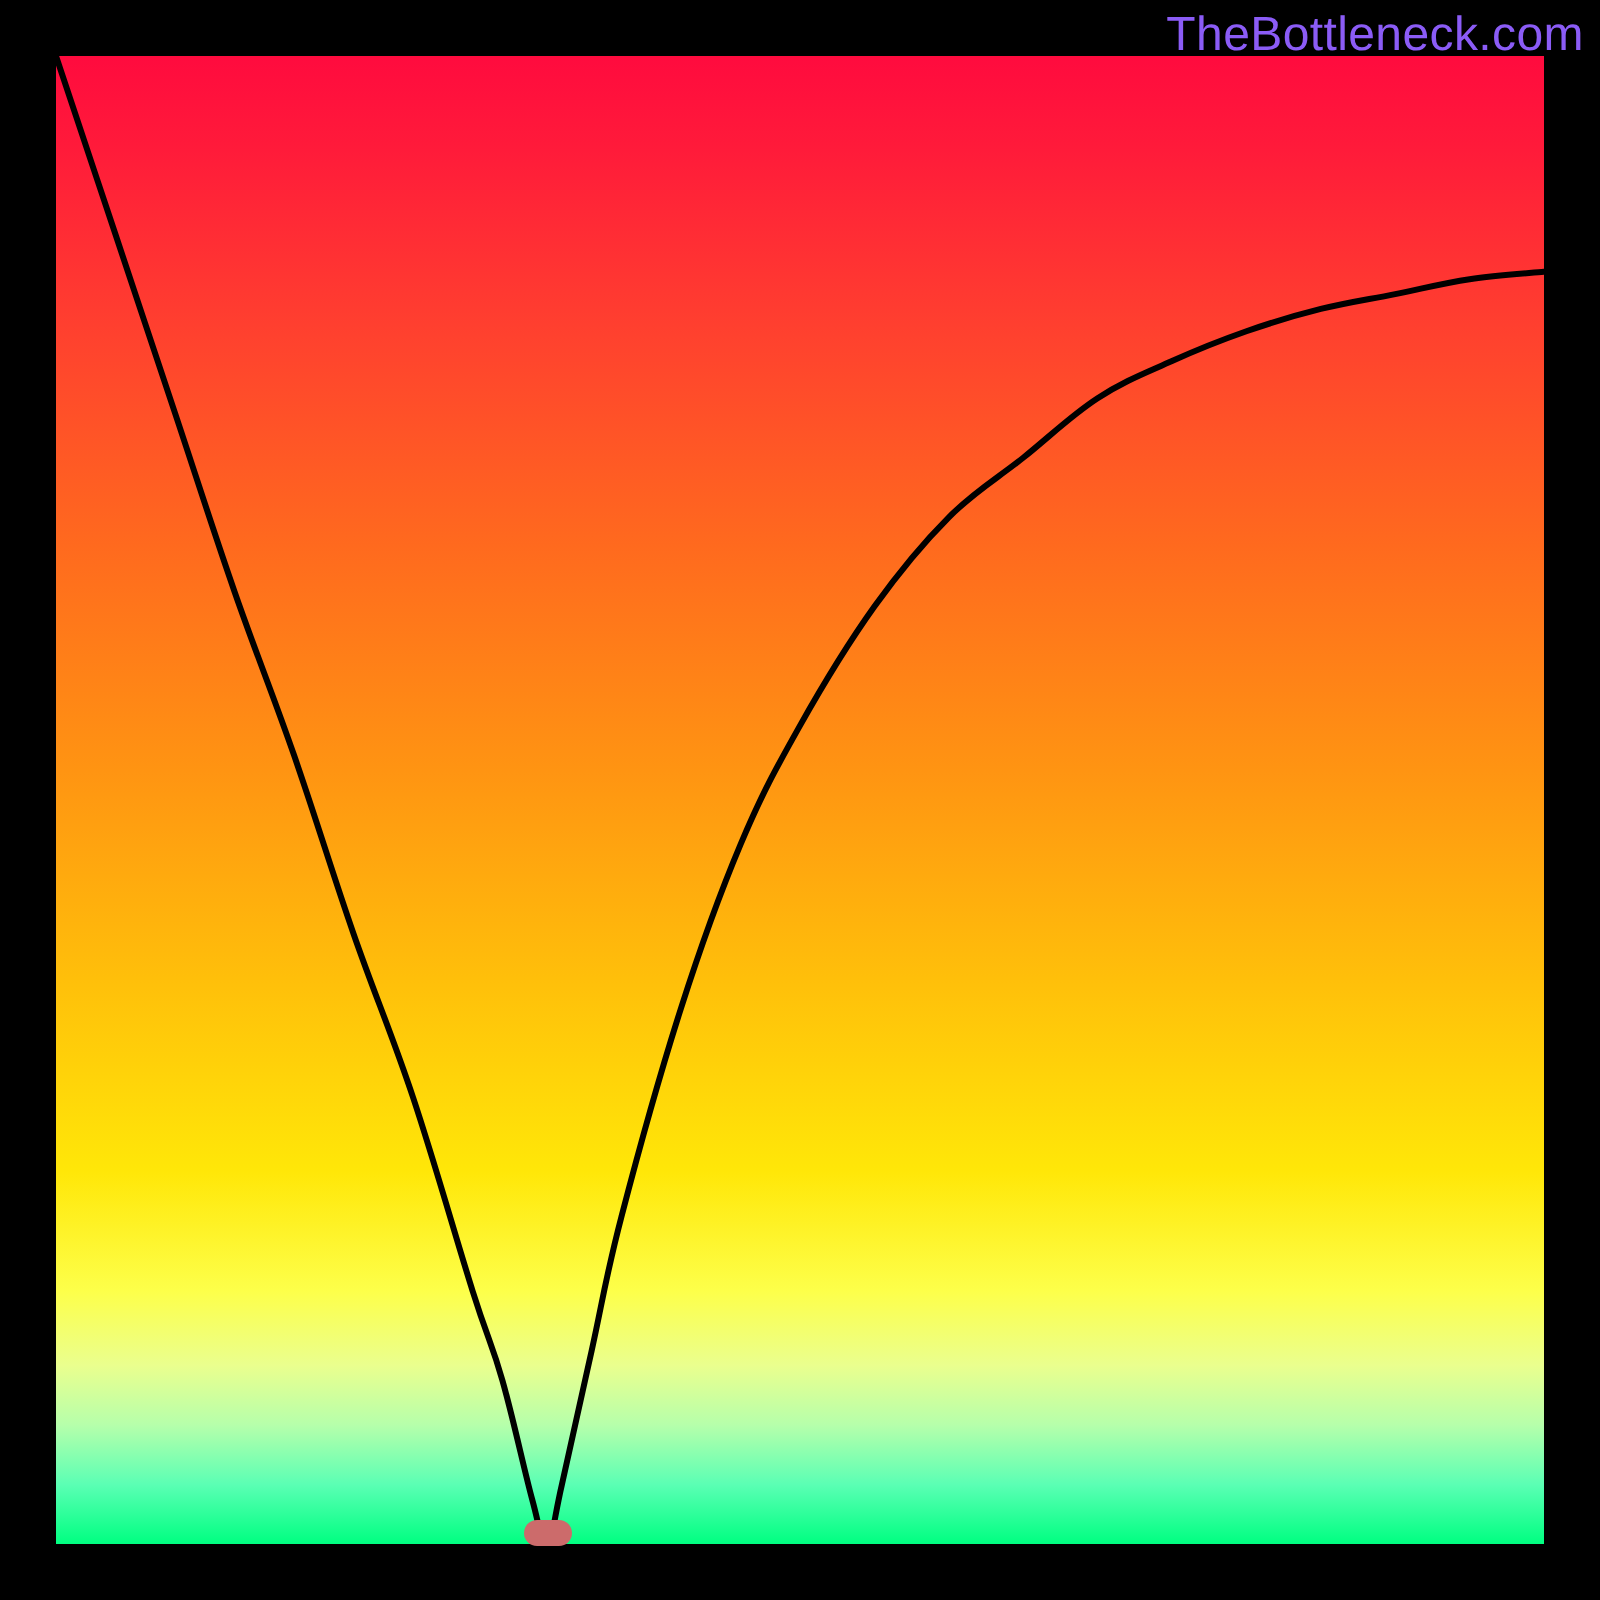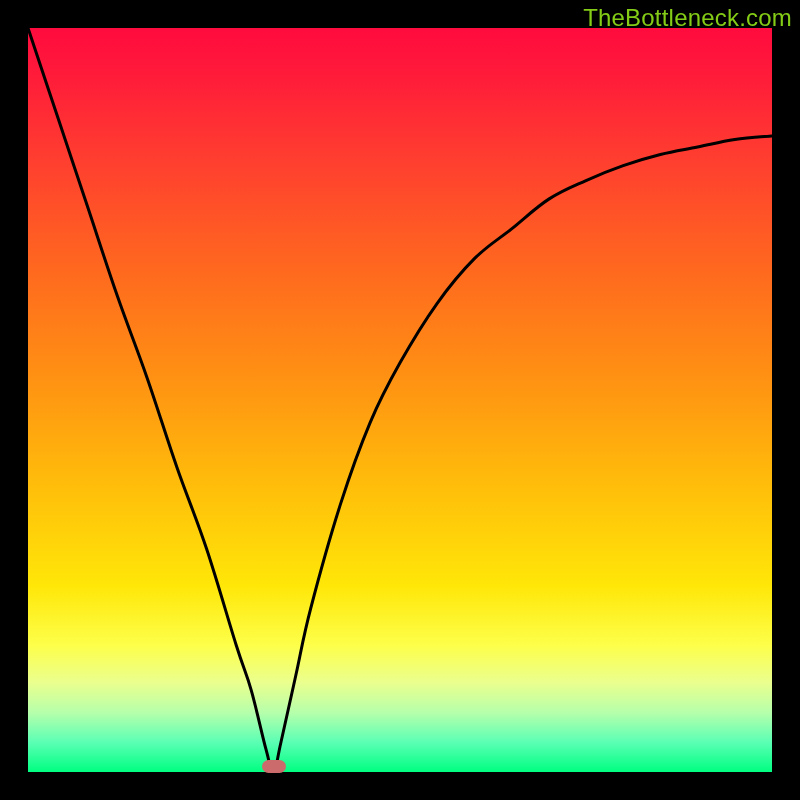--- a/index.html
+++ b/index.html
@@ -34,21 +34,21 @@
       #fdff4a 83%,
       #eaff8e 88%,
       #b6ffab 92%,
       #5bffb4 96%,
       #00ff81 100%);
   }
   .watermark {
     position: absolute;
     top: 4px;
     right: 8px;
-    color: #84cc16;
+    color: #8b5cf6;
     font-size: 24px;
     font-weight: 500;
     letter-spacing: 0.2px;
     user-select: none;
   }
   .curve {
     position: absolute;
     left: 0;
     top: 0;
     width: 744px;

